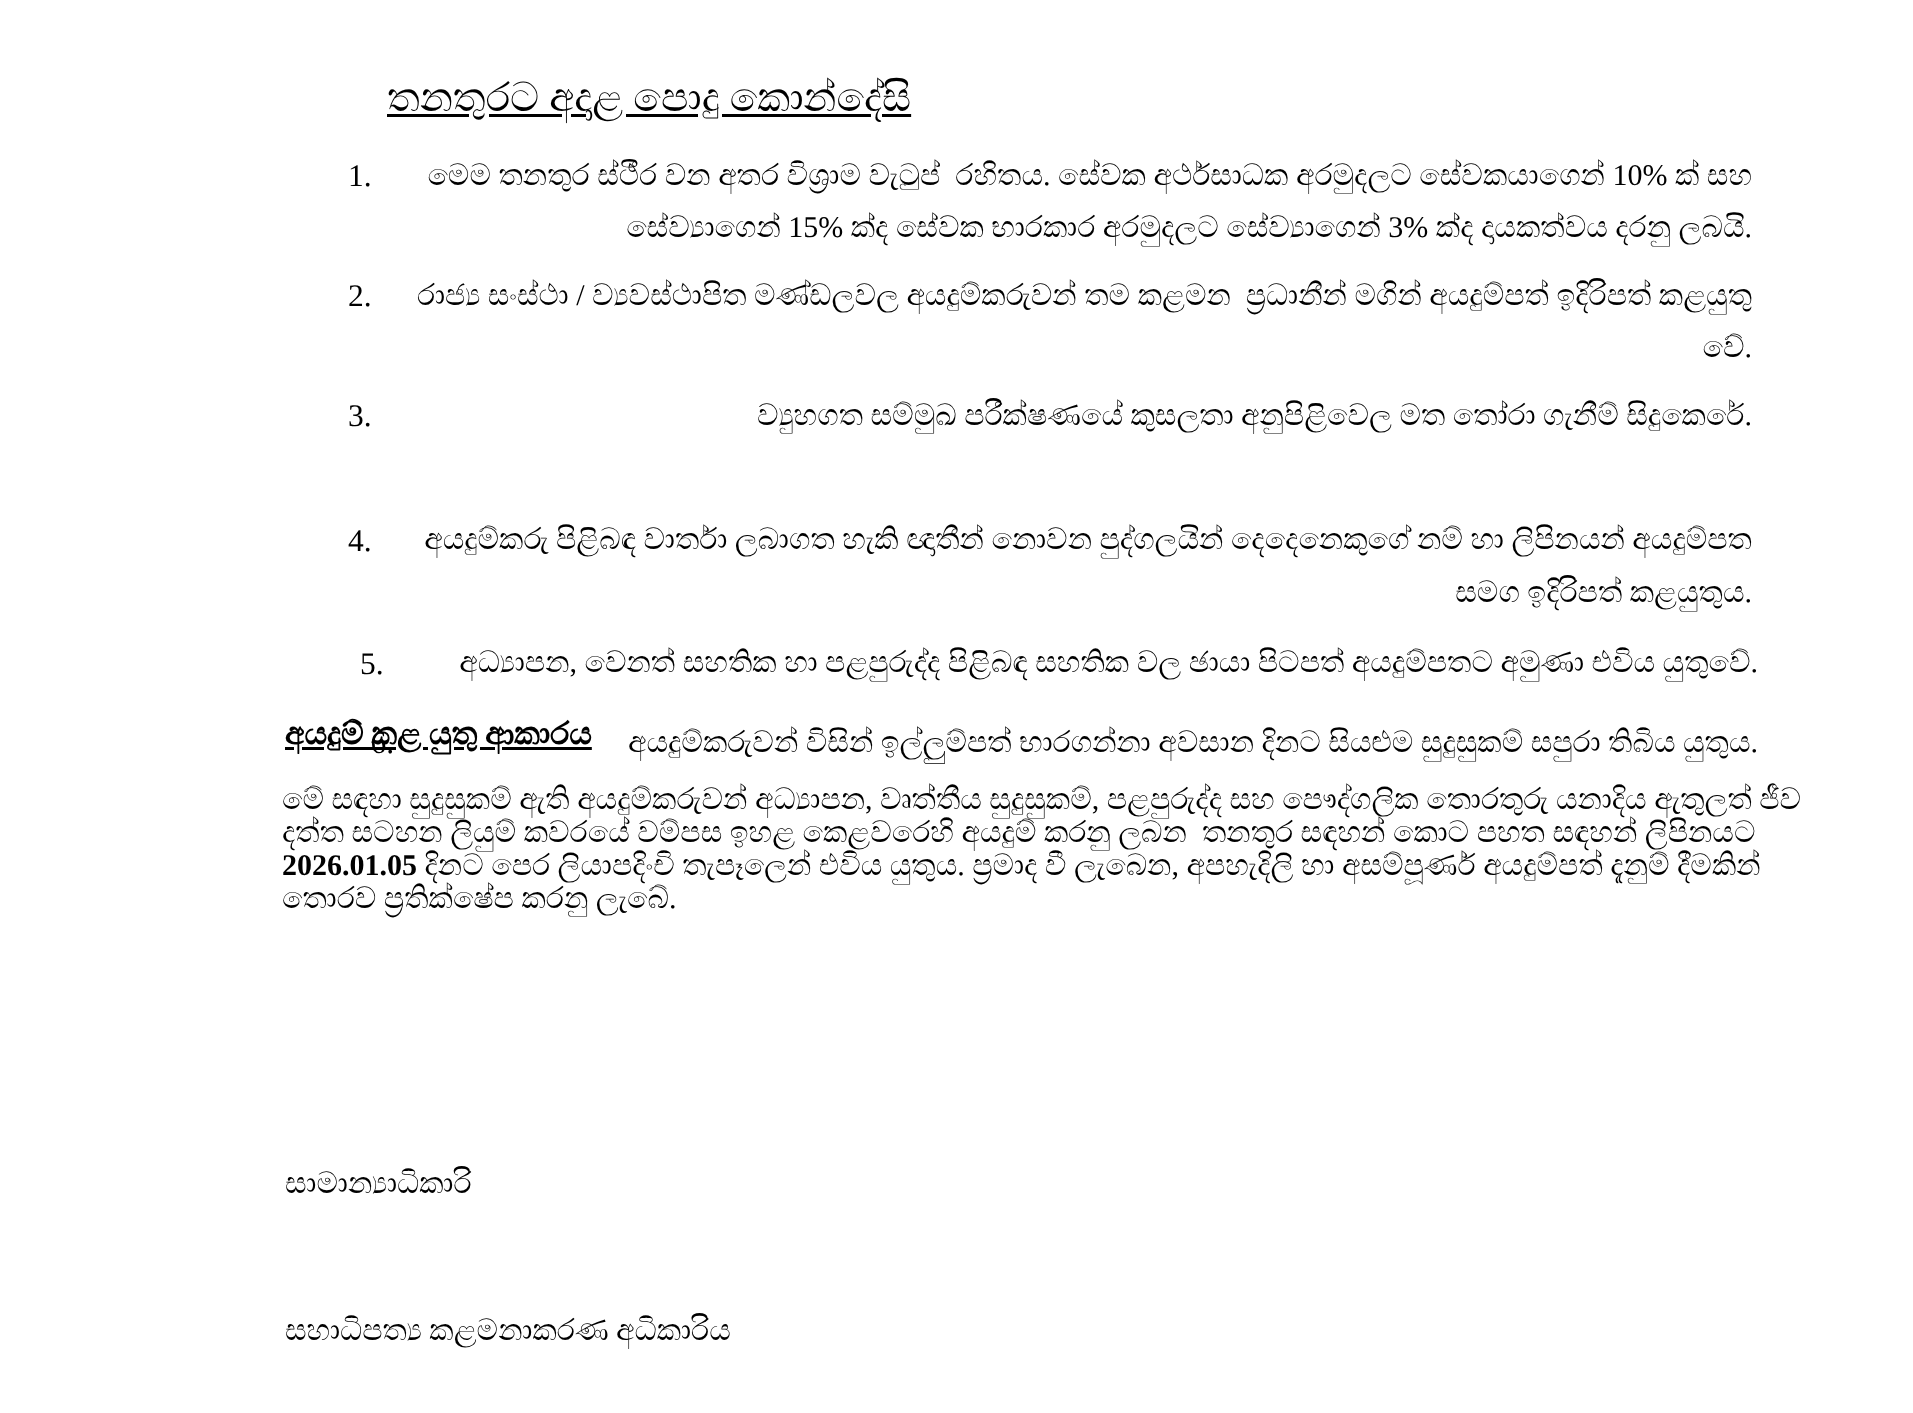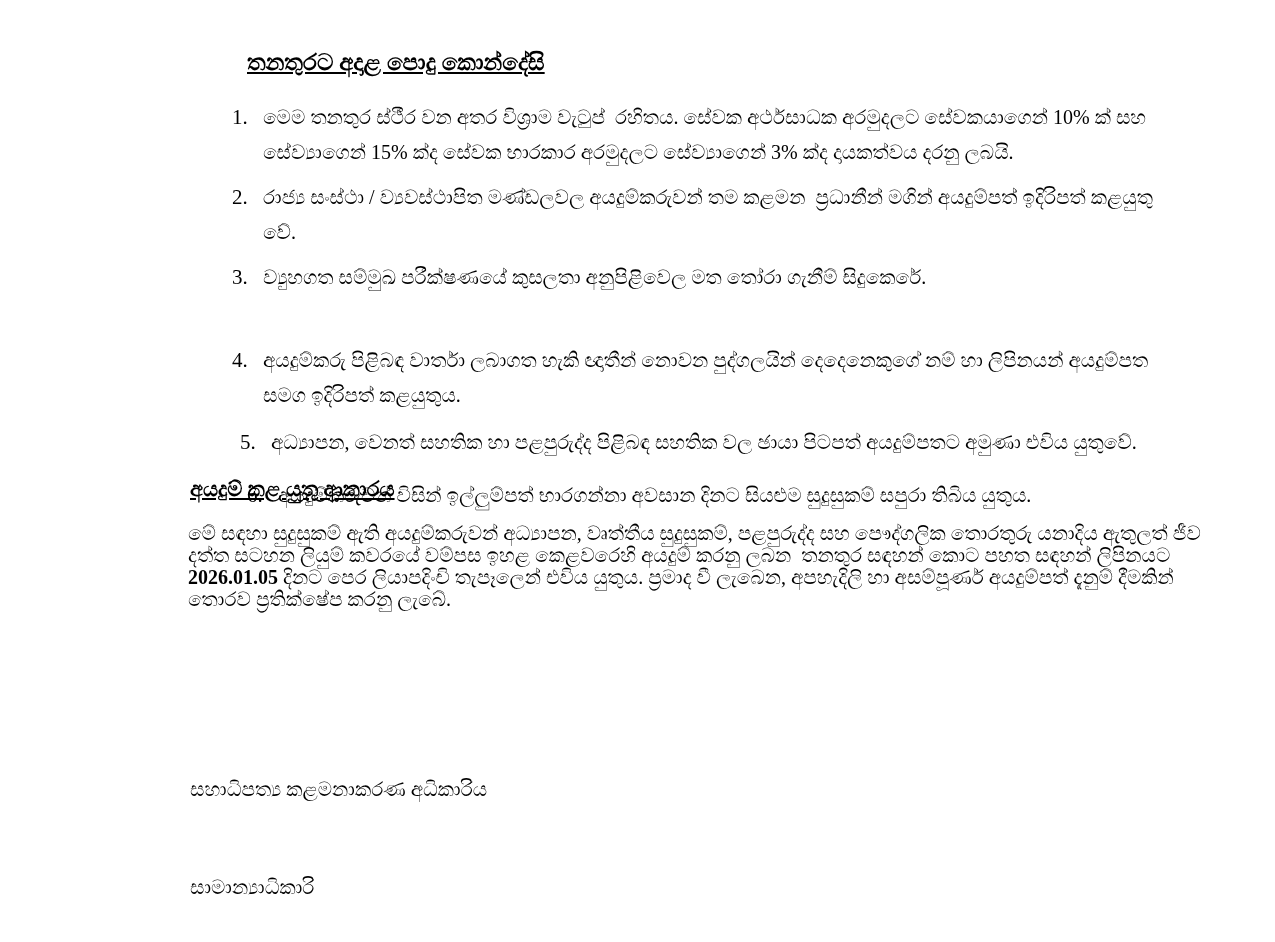--- a/index.html
+++ b/index.html
@@ -12,24 +12,24 @@
     width: 1275px;
     height: 942px;
     background: #ffffff;
     color: #000000;
     font-family: "Liberation Serif", "DejaVu Serif", serif;
     font-size: 20px;
     overflow: hidden;
   }
   .heading-1 {
     position: absolute;
-    left: 247px;
+    left: 258px;
     top: 50px;
-    font-size: 23px;
-    font-weight: bold;
+    font-size: 27px;
+    font-weight: normal;
     text-decoration: underline;
     white-space: pre;
   }
   .conditions-list {
     position: absolute;
     left: 232px;
     top: 100px;
     width: 940px;
   }
   .condition-item {
@@ -38,20 +38,21 @@
     line-height: 35px;
   }
   .condition-number {
     flex: 0 0 31px;
     font-size: 21px;
   }
   .condition-text {
     flex: 1 1 auto;
     max-width: 905px;
     white-space: pre-wrap;
+    text-align: right;
   }
   .gap-small   { margin-bottom: 10px; }
   .gap-medium  { margin-bottom: 18px; }
   .gap-large   { margin-bottom: 48px; }
   .gap-tiny    { margin-bottom: 12px; }
   .indent-1 { margin-left: 8px; }
   .indent-2 { margin-left: 15px; }
   .heading-2 {
     position: absolute;
     left: 190px;
@@ -120,20 +121,20 @@
       <span class="condition-text">අයදුම්කරුවන් විසින් ඉල්ලුම්පත් භාරගන්නා අවසාන දිනට සියළුම සුදුසුකම් සපුරා තිබිය යුතුය.</span>
     </div>
 
   </div>
 
   <div class="heading-2">අයදුම් කළ යුතු ආකාරය</div>
 
   <p class="application-para"><span>මේ සඳහා සුදුසුකම් ඇති අයදුම්කරුවන් අධ්‍යාපන, වෘත්තීය සුදුසුකම්, පළපුරුද්ද සහ පෞද්ගලික තොරතුරු යනාදිය ඇතුලත් ජීව දත්ත සටහන ලියුම් කවරයේ වම්පස ඉහළ කෙළවරෙහි අයදුම් කරනු ලබන  තනතුර සඳහන් කොට පහත සඳහන් ලිපිනයට </span><span class="date-bold">2026.01.05</span><span> දිනට පෙර ලියාපදිංචි තැපෑලෙන් එවිය යුතුය. ප්‍රමාද වී ලැබෙන, අපහැදිලි හා අසම්පූර්ණ අයදුම්පත් දැනුම් දීමකින් තොරව ප්‍රතික්ෂේප කරනු ලැබේ.</span></p>
 
   <div class="signature-block">
+    <div>සාමාන්‍යාධිකාරි</div>
     <div>සහාධිපත්‍ය කළමනාකරණ අධිකාරිය</div>
-    <div>සාමාන්‍යාධිකාරි</div>
     
     
     
   </div>
 
 </div>
 
 </body></html>

